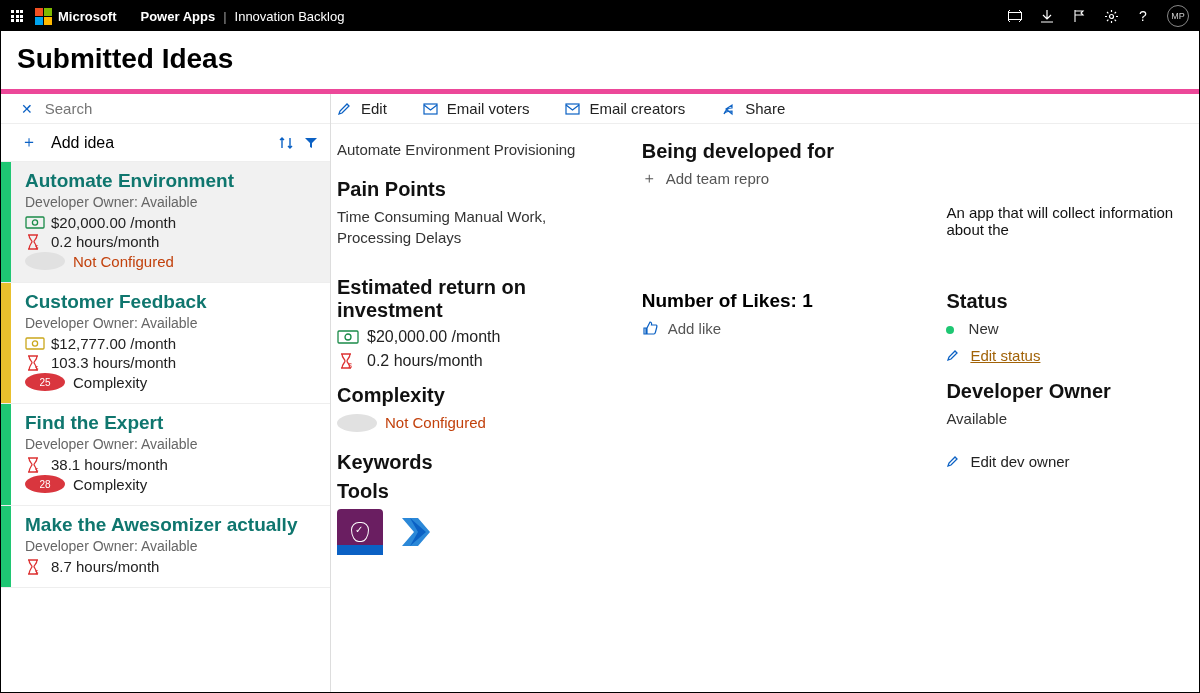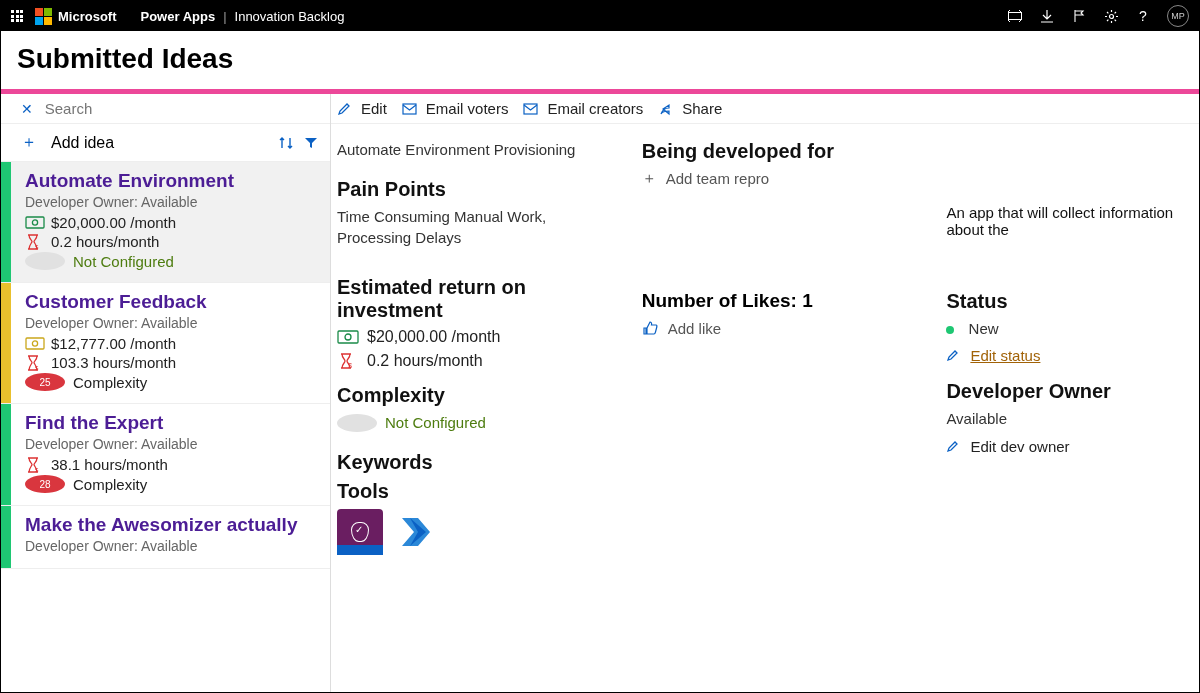--- a/index.html
+++ b/index.html
@@ -37,34 +37,34 @@
   .add-row .spacer { flex:1; }
   .sort-icon, .filter-icon { color:#0b61c4; font-size:16px; margin-left:10px; cursor:pointer; }
 
   
   .cards { overflow-y:auto; }
   .card { position:relative; border-bottom:1px solid #eee; padding: 8px 12px 10px 24px; cursor:pointer; }
   .card.selected { background:#f1f1f1; }
   .stripe { position:absolute; left:0; top:0; bottom:0; width:10px; }
   .stripe.green { background:#1ec773; }
   .stripe.yellow { background:#e9c02d; }
-  .card-title { font-size:19px; font-weight:600; color:#4c1d95; margin-bottom:2px; white-space:nowrap; overflow:hidden; text-overflow:ellipsis; }
+  .card-title { font-size:19px; font-weight:600; color:#0f766e; margin-bottom:2px; white-space:nowrap; overflow:hidden; text-overflow:ellipsis; }
   .card-sub { color:#666; font-size:14px; margin-bottom:4px; }
   .metric { display:flex; align-items:center; gap:8px; font-size:15px; color:#222; margin-bottom:2px; }
   .metric .mi { width:18px; text-align:center; }
   .mi.money { color:#1a8b48; }
   .mi.money.y { color:#caa71b; }
   .mi.clock { color:#d33; }
   .complexity-badge { width:40px; height:18px; border-radius:50%; background:#d9363e; color:#fff; font-size:10px; display:flex; align-items:center; justify-content:center; }
   .complexity-badge.grey { background:#e1e1e1; color:#fff; }
-  .nc { color:#4d7c0f;text-align:right; }
+  .nc { color:#c2410c;text-align:right; }
 
   
   .right { flex:1; display:flex; flex-direction:column; }
-  .action-bar { display:flex; align-items:flex-start; gap:15px; padding: 6px 6px; border-bottom:1px solid #eee; font-size:15px; }
+  .action-bar { display:flex; align-items:flex-start; gap:36px; padding: 6px 6px; border-bottom:1px solid #eee; font-size:15px; }
   .action { display:flex; align-items:center; gap:8px; color:#222; cursor:pointer; }
   .action .ai { color:#0b61c4; font-size:14px; width:16px; text-align:center; }
 
   .detail { flex:1; overflow:auto; padding: 16px 0 20px 6px; position:relative; }
   .cols { display:grid; grid-template-columns: 1fr 1fr 0.9fr; column-gap: 24px; }
   .section-h { font-size:20px; font-weight:600; color:#111; margin-bottom:6px; }
   .section-v { font-size:15px; color:#333; margin-bottom:18px; line-height:1.35; }
   .link-row { display:flex; align-items:center; gap:10px; color:#555; font-size:15px; cursor:pointer; margin-bottom:6px; }
   .link-row .li-plus { color:#555; font-weight:400; width:14px; }
   .blue-pencil { color:#0b61c4; width:14px; display:inline-block; text-align:center; }
@@ -244,20 +244,29 @@
 
       <div class="metric">
         <span class="complexity-badge">28</span>
         <span class="">Complexity</span>
       </div>
   </div>
         <div class="card">
     <div class="stripe green"></div>
     <div class="card-title">Make the Awesomizer actually</div>
     <div class="card-sub">Developer Owner: Available</div>
+    <div class="metric">
+      <span class="mi clock">
+              <svg width="16" height="16" viewBox="0 0 16 16">
+                <path d="M3 1h10M3 15h10M4 1c0 4 3 5 3 6.5S4 11 4 15M12 1c0 4-3 5-3 6.5s3 3.5 3 7.5" fill="none" stroke="#d33" stroke-width="1.3"></path>
+                <text x="10" y="15" font-size="6" fill="#d33">$</text>
+              </svg>
+            </span>
+      <span>8.7 hours/month</span>
+    </div>
 
   </div>
       </div>
   </div>
 
   <div class="right">
     <div class="action-bar">
       <div class="action">
         <span class="ai">
           <svg width="14" height="14" viewBox="0 0 14 14">
@@ -385,21 +394,21 @@
             <span class="blue-pencil">
               <svg width="13" height="13" viewBox="0 0 13 13">
                   <path d="M2 11l1-3 6-6 2 2-6 6-3 1z" fill="none" stroke="#0b61c4" stroke-width="1.3"></path>
                 </svg>
             </span>
             <span style="color:#a16207;text-decoration:underline;">Edit status</span>
           </div>
 
           <div class="dev-owner-block">
             <div class="section-h">Developer Owner</div>
-            <div class="section-v" style="margin-bottom:9px;">Available</div>
+            <div class="section-v" style="margin-bottom:24px;">Available</div>
             <div class="link-row">
               <span class="blue-pencil">
                 <svg width="13" height="13" viewBox="0 0 13 13">
                     <path d="M2 11l1-3 6-6 2 2-6 6-3 1z" fill="none" stroke="#0b61c4" stroke-width="1.3"></path>
                   </svg>
               </span>
               <span style="color:#222;">Edit dev owner</span>
             </div>
           </div>
         </div>

